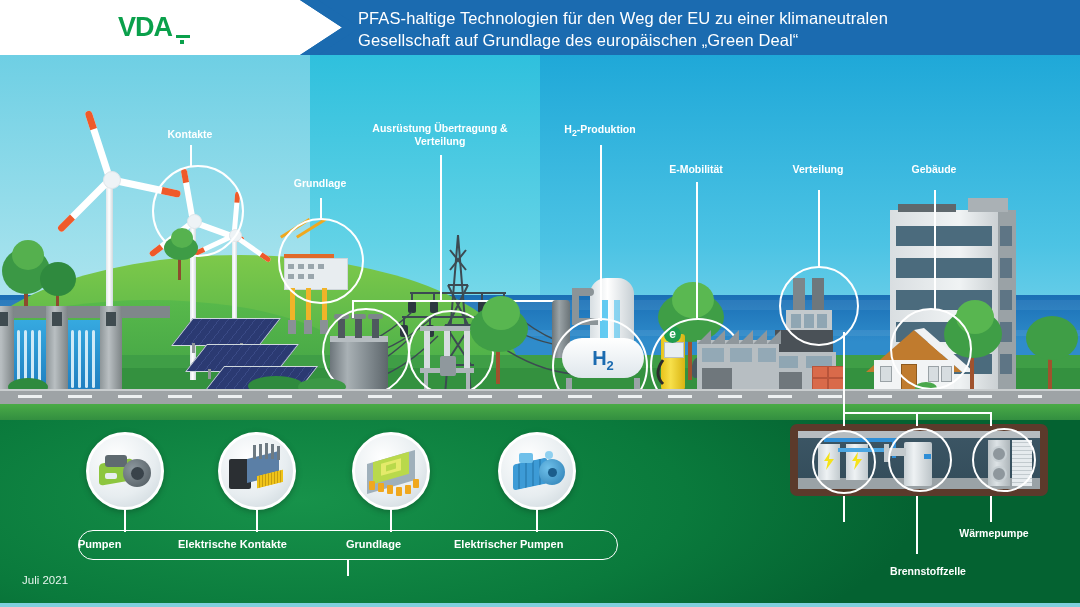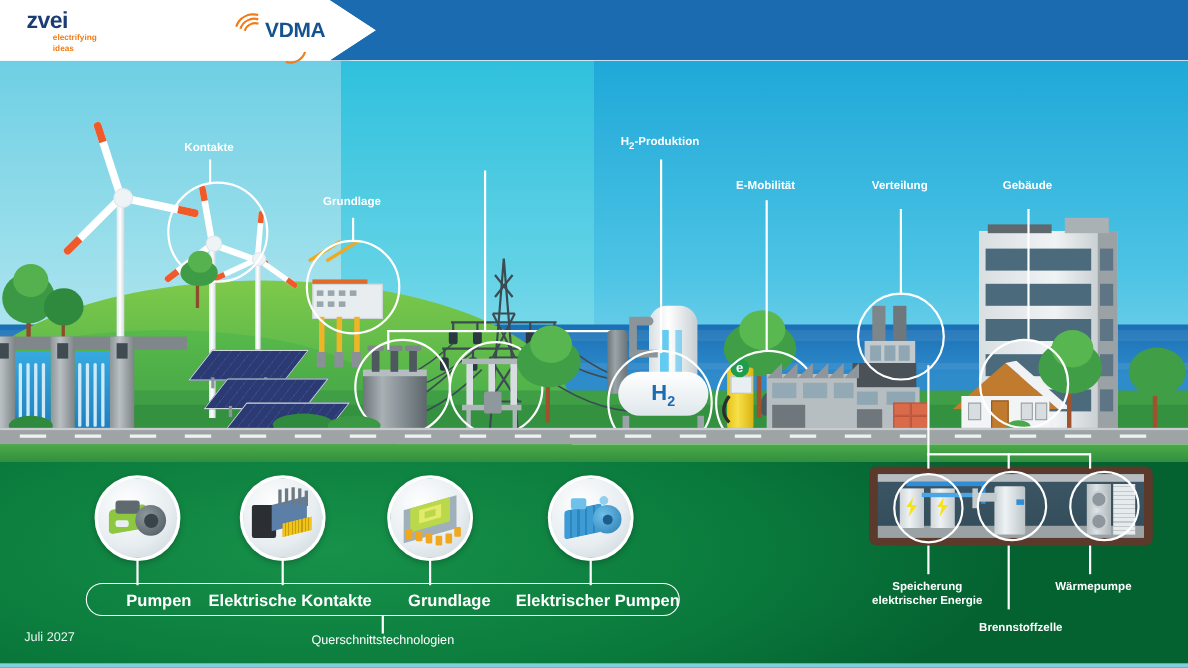--- a/index.html
+++ b/index.html
@@ -89,21 +89,21 @@
   .win{position:absolute;background:#4b6b7d;}
 
   
   .tech{position:absolute;width:78px;height:78px;border-radius:50%;
       background:radial-gradient(circle at 38% 32%, #ffffff 0%, #e7edf0 58%, #c7d2d8 100%);
       border:3px solid #ffffff;box-sizing:border-box;box-shadow:0 2px 6px rgba(0,0,0,.25);}
   .tech-inner{position:absolute;inset:0;border-radius:50%;overflow:hidden;}
 
   .techbar{position:absolute;left:78px;top:530px;width:540px;height:30px;
       border:1.6px solid #ffffff;border-radius:15px;box-sizing:border-box;}
-  .techbar-lbl{position:absolute;top:538px;color:#fff;font-weight:bold;font-size:15px;text-align:right;}
+  .techbar-lbl{position:absolute;top:538px;color:#fff;font-weight:bold;font-size:11px;text-align:left;}
   .qst{position:absolute;top:576px;width:300px;color:#ffffff;font-size:11.5px;text-align:center;font-weight:400;}
   .datum{position:absolute;left:22px;top:574px;color:#e9f6ef;font-size:11.5px;}
 
   
   .cellar{position:absolute;left:790px;top:424px;width:258px;height:72px;
       background:#5b3a2b;border-radius:7px;}
   .cellar-in{position:absolute;left:798px;top:431px;width:242px;height:58px;
       background:linear-gradient(180deg,#3c5665,#334c5a);border-radius:3px;}
   .cellar-floor{position:absolute;left:798px;top:478px;width:242px;height:11px;background:#9aa2a6;}
   .cellar-ceil{position:absolute;left:798px;top:431px;width:242px;height:7px;background:#b6bcc0;}
@@ -307,20 +307,24 @@
     <div style="position:absolute;left:424px;top:372px;width:4px;height:18px;background:#aeb6ba;"></div>
     <div style="position:absolute;left:466px;top:372px;width:4px;height:18px;background:#aeb6ba;"></div>
     <div style="position:absolute;left:440px;top:356px;width:16px;height:20px;background:#8f989d;border-radius:2px;"></div>
   </div>
   <div class="ring" style="left:408px;top:310px;width:86px;height:86px;"></div>
 
   <div class="leader-h" style="left:352px;top:300px;width:212px;"></div>
   <div class="leader" style="left:352px;top:300px;height:18px;"></div>
   <div class="leader" style="left:562px;top:300px;height:18px;"></div>
   <div class="leader" style="left:440px;top:155px;height:146px;"></div>
+  <div class="lbl" style="left:320px;top:122px;width:240px;">
+    <span>Ausrüstung Übertragung &amp;</span><br>
+    <span>Verteilung</span>
+  </div>
 
   <div>
     <div style="position:absolute;left:552px;top:300px;width:18px;height:58px;background:linear-gradient(90deg,#6c7579,#9aa3a7 40%,#6c7579);border-radius:4px 4px 0 0;"></div>
     <div style="position:absolute;left:590px;top:278px;width:44px;height:82px;background:linear-gradient(90deg,#d7dee2,#ffffff 40%,#c6ced3);border-radius:16px 16px 3px 3px;"></div>
     <div style="position:absolute;left:600px;top:300px;width:8px;height:42px;background:#49c2f0;opacity:.85;"></div>
     <div style="position:absolute;left:614px;top:300px;width:6px;height:42px;background:#49c2f0;opacity:.6;"></div>
     <div style="position:absolute;left:576px;top:288px;width:18px;height:8px;background:#8b9498;border-radius:4px;"></div>
     <div style="position:absolute;left:572px;top:288px;width:7px;height:36px;background:#8b9498;"></div>
     <div style="position:absolute;left:572px;top:318px;width:26px;height:7px;background:#8b9498;"></div>
 
@@ -528,21 +532,20 @@
   <div class="leader" style="left:256px;top:510px;height:22px;"></div>
   <div class="leader" style="left:390px;top:510px;height:22px;"></div>
   <div class="leader" style="left:536px;top:510px;height:22px;"></div>
 
   <div class="techbar"></div>
   <div class="techbar-lbl" style="left:78px;width:96px;">Pumpen</div>
   <div class="techbar-lbl" style="left:178px;width:160px;">Elektrische Kontakte</div>
   <div class="techbar-lbl" style="left:346px;width:100px;">Grundlage</div>
   <div class="techbar-lbl" style="left:454px;width:164px;">Elektrischer Pumpen</div>
   <div class="leader" style="left:347px;top:560px;height:16px;"></div>
-  <div class="qst" style="left:198px;">Querschnittstechnologien</div>
 
   <div class="cellar"></div>
   <div class="cellar-in"></div>
   <div class="cellar-ceil"></div>
   <div class="cellar-floor"></div>
 
   <div>
     <div style="position:absolute;left:818px;top:444px;width:22px;height:36px;background:linear-gradient(90deg,#cfd6da,#eef2f4 40%,#c2cace);"></div>
     <div style="position:absolute;left:846px;top:444px;width:22px;height:36px;background:linear-gradient(90deg,#cfd6da,#eef2f4 40%,#c2cace);"></div>
     <svg width="14" height="18" style="position:absolute;left:822px;top:452px;">
@@ -575,45 +578,38 @@
   </div>
   <div class="ring" style="left:972px;top:428px;width:64px;height:64px;"></div>
 
   <div class="leader-h" style="left:843px;top:412px;width:148px;"></div>
   <div class="leader" style="left:843px;top:412px;height:14px;"></div>
   <div class="leader" style="left:916px;top:412px;height:14px;"></div>
   <div class="leader" style="left:990px;top:412px;height:14px;"></div>
   <div class="leader" style="left:843px;top:332px;height:80px;"></div>
 
   <div class="leader" style="left:843px;top:496px;height:26px;"></div>
-  <div class="lbl-green" style="left:780px;top:527px;width:126px;">
-    <span>Speicherung</span><br>
-    <span>elektrischer Energie</span>
-  </div>
   <div class="leader" style="left:916px;top:496px;height:58px;"></div>
   <div class="lbl-green" style="left:868px;top:565px;width:120px;">Brennstoffzelle</div>
   <div class="leader" style="left:990px;top:496px;height:26px;"></div>
   <div class="lbl-green" style="left:944px;top:527px;width:100px;">Wärmepumpe</div>
 
-  <div class="datum">Juli 2027</div>
+  <div class="datum">Juli 2021</div>
   <div class="bot-rule"></div>
 
   <div class="header">
     <div class="hdr-arrow"></div>
     <div class="hdr-arrow-tip"></div>
-
-    <div class="logo-zvei">
-      <div class="zvei-word">zvei</div>
-      <div class="zvei-tag">electrifying</div>
-      <div class="zvei-tag">ideas</div>
+    <div class="hdr-title">
+      <span>PFAS-haltige Technologien für den Weg der EU zu einer klimaneutralen</span><br>
+      <span>Gesellschaft auf Grundlage des europäischen „Green Deal“</span>
     </div>
 
 
-    <div class="logo-vdma">
-      <div class="vdma-sw" style="left:0;top:2px;width:30px;height:30px;transform:rotate(-28deg);"></div>
-      <div class="vdma-sw" style="left:4px;top:6px;width:24px;height:24px;transform:rotate(-28deg);"></div>
-      <div class="vdma-sw" style="left:8px;top:10px;width:18px;height:18px;transform:rotate(-28deg);"></div>
-      <div class="vdma-sw" style="left:36px;top:18px;width:26px;height:26px;transform:rotate(152deg);"></div>
-      <div class="vdma-word">VDMA</div>
+    <div class="logo-vda">
+      <div class="vda-word">VDA</div>
+      <div class="vda-bar"></div>
+      <div class="vda-dot"></div>
     </div>
+
   </div>
 
 </div>
 
 </body></html>

